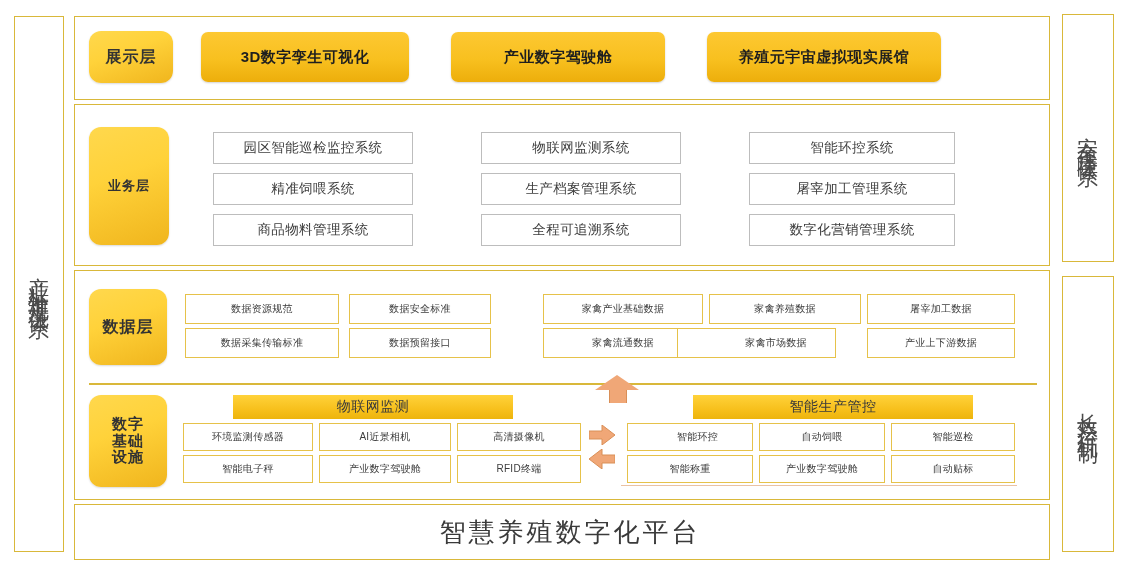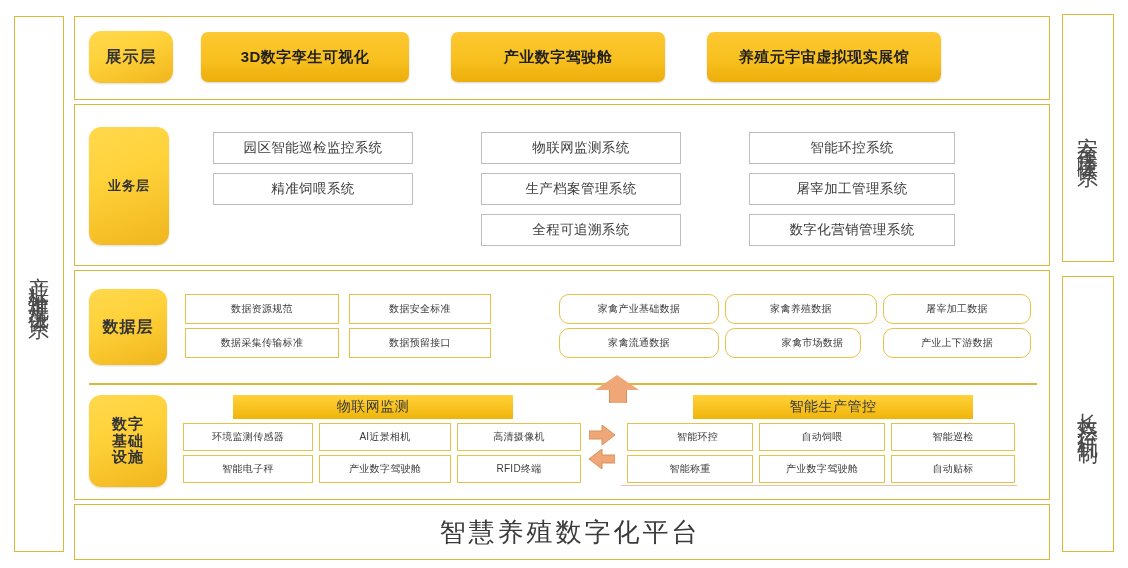--- a/index.html
+++ b/index.html
@@ -87,21 +87,21 @@
   
   .cell-y{
     position:absolute;
     border:1px solid #e6c24a;
     background:#fff;
     display:flex;align-items:center;justify-content:center;
     font-size:10px;color:#3c3c3c;
     box-sizing:border-box;
     letter-spacing:.3px;
   }
-  .cell-y.rounded{border-radius:10px;margin-left:16px;}
+  .cell-y.rounded{border-radius:0;}
 
   
   .groupbar{
     position:absolute;
     background:linear-gradient(180deg,#ffd23a 0%,#f7c01c 60%,#edb40c 100%);
     display:flex;align-items:center;justify-content:center;
     font-size:14px;color:#3a3a3a;
     box-sizing:border-box;
     letter-spacing:.5px;
   }
@@ -153,20 +153,23 @@
       <div class="badge" style="left:14px;top:22px;width:80px;height:118px;font-size:13px;">
         <span class="badge-txt">业务层</span>
       </div>
 
       <div class="cell" style="left:138px;top:27px;width:200px;height:32px;">
         <span>园区智能巡检监控系统</span>
         </div>
       <div class="cell" style="left:138px;top:68px;width:200px;height:32px;">
         <span>精准饲喂系统</span>
         </div>
+      <div class="cell" style="left:138px;top:109px;width:200px;height:32px;">
+        <span>商品物料管理系统</span>
+        </div>
 
       <div class="cell" style="left:406px;top:27px;width:200px;height:32px;">
         <span>物联网监测系统</span>
         </div>
       <div class="cell" style="left:406px;top:68px;width:200px;height:32px;">
         <span>生产档案管理系统</span>
         </div>
       <div class="cell" style="left:406px;top:109px;width:200px;height:32px;">
         <span>全程可追溯系统</span>
         </div>
@@ -206,21 +209,21 @@
         </div>
       <div class="cell-y rounded" style="left:634px;top:23px;width:152px;height:30px;">
         <span>家禽养殖数据</span>
         </div>
       <div class="cell-y rounded" style="left:792px;top:23px;width:148px;height:30px;">
         <span>屠宰加工数据</span>
         </div>
       <div class="cell-y rounded" style="left:468px;top:57px;width:160px;height:30px;">
         <span>家禽流通数据</span>
         </div>
-      <div class="cell-y rounded" style="left:634px;top:57px;width:136px;height:30px;padding-left:39px;">
+      <div class="cell-y rounded" style="left:602px;top:57px;width:159px;height:30px;padding-left:39px;">
         <span>家禽市场数据</span>
         </div>
       <div class="cell-y rounded" style="left:792px;top:57px;width:148px;height:30px;">
         <span>产业上下游数据</span>
         </div>
 
       <div class="sepline" style="left:14px;top:112px;width:948px;height:1.5px;"></div>
 
       <div style="position:absolute;left:520px;top:104px;width:44px;height:26px;">
         <div class="arr-shaft" style="left:14px;top:12px;width:16px;height:16px;border-left:1px solid #d98f57;border-right:1px solid #d98f57;"></div>

